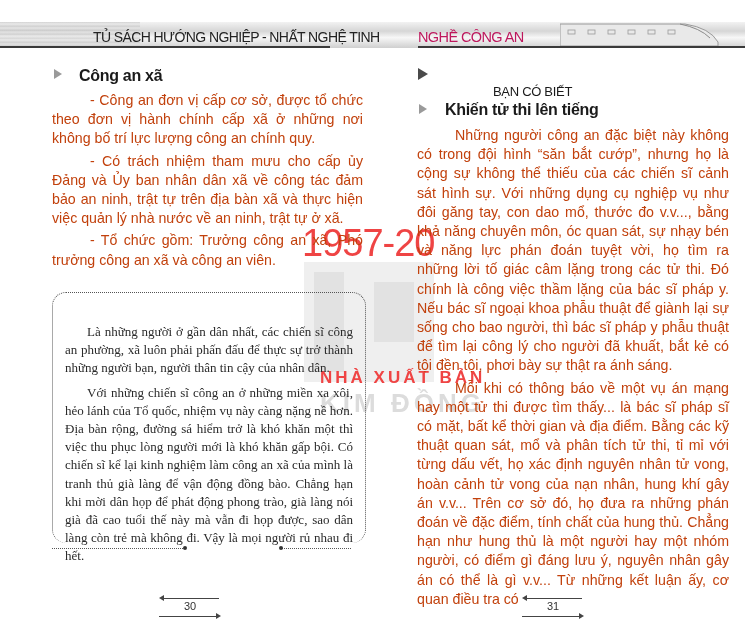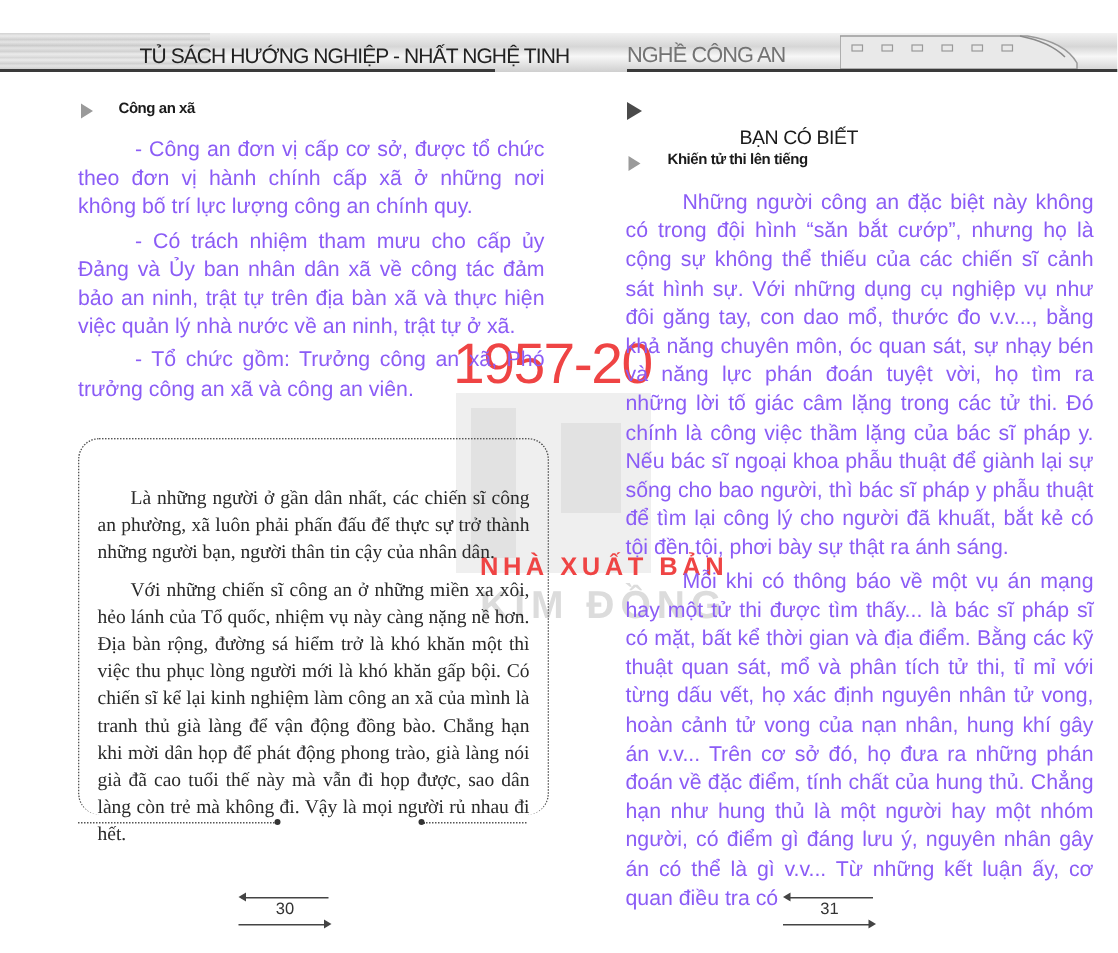--- a/index.html
+++ b/index.html
@@ -14,39 +14,39 @@
       position: absolute; left: 0; top: 0; width: 140px; height: 100%;
       background: repeating-linear-gradient(180deg, #bdbdbd 0px, #e8e8e8 2px, #c9c9c9 4px);
       opacity: 0.6;
     }
     .header-left-title {
       position: absolute; left: 93px; top: 29px; font-size: 14px; letter-spacing: -0.6px; color: #222;
       white-space: nowrap;
     }
     .header-left-rule { position: absolute; left: 0; top: 46px; width: 330px; height: 2px; background: #3a3a3a; }
     .header-right-title {
-      position: absolute; left: 418px; top: 29px; font-size: 14.5px; letter-spacing: -0.6px; color: #737373; white-space: nowrap; text-align: center;
+      position: absolute; left: 418px; top: 29px; font-size: 14.5px; letter-spacing: -0.6px; color: #be185d; white-space: nowrap; text-align: center;
     }
     .header-right-rule { position: absolute; left: 418px; top: 46px; width: 327px; height: 2px; background: #3a3a3a; }
     .train-nose { position: absolute; left: 560px; top: 20px; width: 160px; height: 30px; }
 
     
     .watermark { position: absolute; left: 300px; top: 222px; width: 160px; height: 200px; pointer-events: none; }
     .wm-years { position: absolute; left: 2px; top: 0; font-size: 38px; color: #ef4444; letter-spacing: -1px; white-space: nowrap; font-family: "Liberation Sans", sans-serif; }
     .wm-block { position: absolute; left: 4px; top: 40px; width: 130px; height: 120px; background: #efefef; }
     .wm-block .bar1 { position: absolute; left: 10px; top: 10px; width: 30px; height: 100px; background: #e2e2e2; }
     .wm-block .bar2 { position: absolute; left: 70px; top: 20px; width: 40px; height: 60px; background: #e2e2e2; }
     .wm-pub { position: absolute; left: 20px; top: 146px; font-size: 17px; font-weight: bold; color: #ef4444; letter-spacing: 3px; white-space: nowrap; }
     .wm-pub2 { position: absolute; left: 20px; top: 166px; font-size: 26px; font-weight: bold; color: #dcdcdc; letter-spacing: 4px; white-space: nowrap; }
 
     
     .bullet { position: absolute; width: 0; height: 0; border-top: 5px solid transparent; border-bottom: 5px solid transparent; border-left: 8px solid #9a9a9a; }
     .bullet.dark { border-left-color: #4a4a4a; border-top-width: 6px; border-bottom-width: 6px; border-left-width: 10px; }
-    .sec-title { position: absolute; font-weight: bold; font-size: 10px; color: #1a1a1a; letter-spacing: -0.3px; }
-    .body-text { position: absolute; font-size: 14.2px; line-height: 19.2px; text-align: justify; color: #8b5cf6; }
+    .sec-title { position: absolute; font-weight: bold; font-size: 16px; color: #1a1a1a; letter-spacing: -0.3px; }
+    .body-text { position: absolute; font-size: 14.2px; line-height: 19.2px; text-align: justify; color: #c2410c; }
     .body-text p { margin: 0 0 0 0; text-indent: 38px; }
     .body-text p + p { margin-top: 3px; }
 
     
     .callout {
       position: absolute; left: 52px; top: 292px; width: 312px; height: 250px;
       border: 1px dotted #555; border-radius: 14px; border-bottom: none;
     }
     .callout-text {
       position: absolute; left: 65px; top: 323px; width: 288px;

